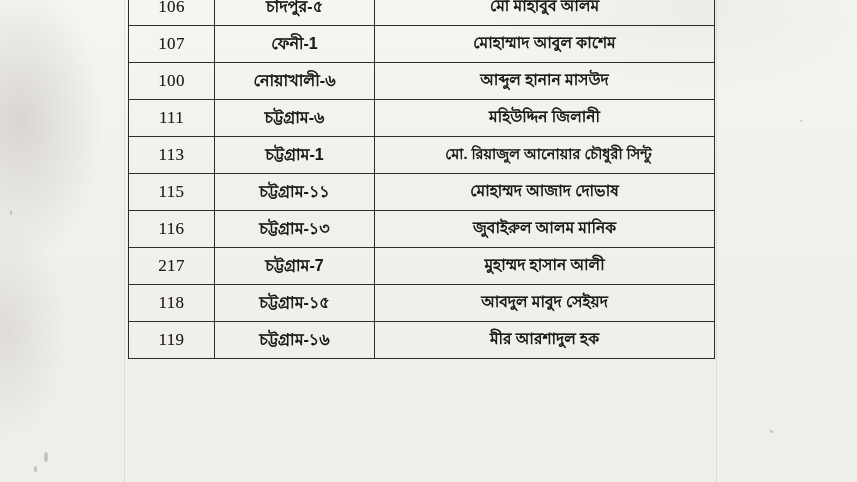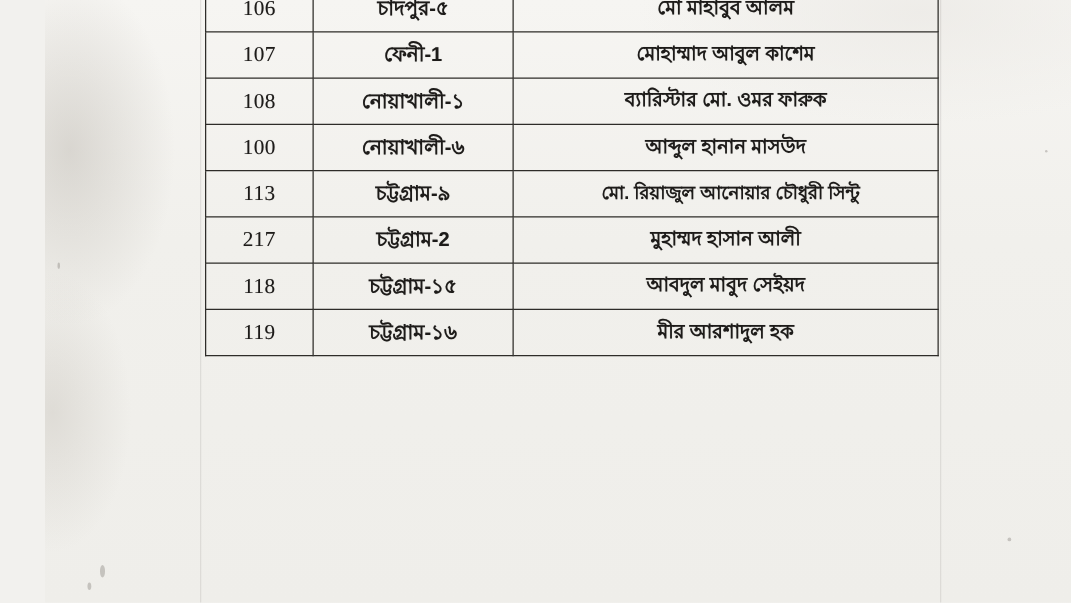--- a/index.html
+++ b/index.html
@@ -17,21 +17,20 @@
 
   
   .page {
     position: absolute;
     inset: 0;
     background:
       radial-gradient(ellipse 120px 200px at 20px 120px, rgba(185,180,172,0.45), rgba(242,241,238,0) 70%),
       radial-gradient(ellipse 90px 160px at 6px 330px, rgba(196,191,183,0.40), rgba(242,241,238,0) 70%),
       radial-gradient(ellipse 300px 120px at 700px 10px, rgba(236,234,230,0.8), rgba(246,245,242,0) 75%),
       linear-gradient(180deg, #f6f5f2 0%, #f1f0ec 40%, #efeeea 100%);
-    margin-left: 36px;
   }
   .speck {
     position: absolute;
     background: rgba(120,115,108,0.35);
     border-radius: 50%;
   }
 
   
   .table-wrap {
     position: absolute;
@@ -110,37 +109,47 @@
           <td class="no">106</td>
           <td class="seat">চাঁদপুর-৫</td>
           <td class="name">মো মাহাবুব আলম</td>
         </tr>
         <tr>
           <td class="no">107</td>
           <td class="seat">ফেনী-1</td>
           <td class="name">মোহাম্মাদ আবুল কাশেম</td>
         </tr>
         <tr>
-          <td class="no">108</td>
-          <td class="seat">নোয়াখালী-১</td>
-          <td class="name">ব্যারিস্টার মো. ওমর ফারুক</td>
-        </tr>
-        <tr>
           <td class="no">100</td>
           <td class="seat">নোয়াখালী-৬</td>
           <td class="name">আব্দুল হানান মাসউদ</td>
         </tr>
         <tr>
+          <td class="no">111</td>
+          <td class="seat">চট্টগ্রাম-৬</td>
+          <td class="name">মহিউদ্দিন জিলানী</td>
+        </tr>
+        <tr>
           <td class="no">113</td>
-          <td class="seat">চট্টগ্রাম-৯</td>
+          <td class="seat">চট্টগ্রাম-1</td>
           <td class="name" style="font-size:14.5px;padding-left:12px;">মো. রিয়াজুল আনোয়ার চৌধুরী সিন্টু</td>
         </tr>
         <tr>
+          <td class="no">115</td>
+          <td class="seat">চট্টগ্রাম-১১</td>
+          <td class="name">মোহাম্মদ আজাদ দোভাষ</td>
+        </tr>
+        <tr>
+          <td class="no">116</td>
+          <td class="seat">চট্টগ্রাম-১৩</td>
+          <td class="name">জুবাইরুল আলম মানিক</td>
+        </tr>
+        <tr>
           <td class="no">217</td>
-          <td class="seat">চট্টগ্রাম-2</td>
+          <td class="seat">চট্টগ্রাম-7</td>
           <td class="name">মুহাম্মদ হাসান আলী</td>
         </tr>
         <tr>
           <td class="no">118</td>
           <td class="seat">চট্টগ্রাম-১৫</td>
           <td class="name">আবদুল মাবুদ সেইয়দ</td>
         </tr>
         <tr>
           <td class="no">119</td>
           <td class="seat">চট্টগ্রাম-১৬</td>

